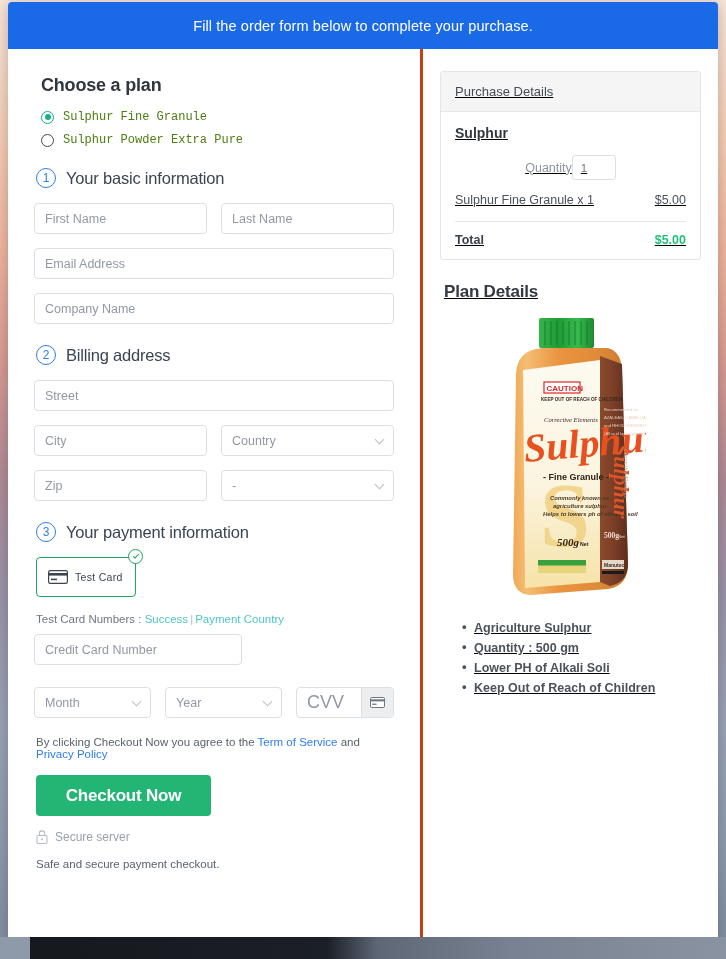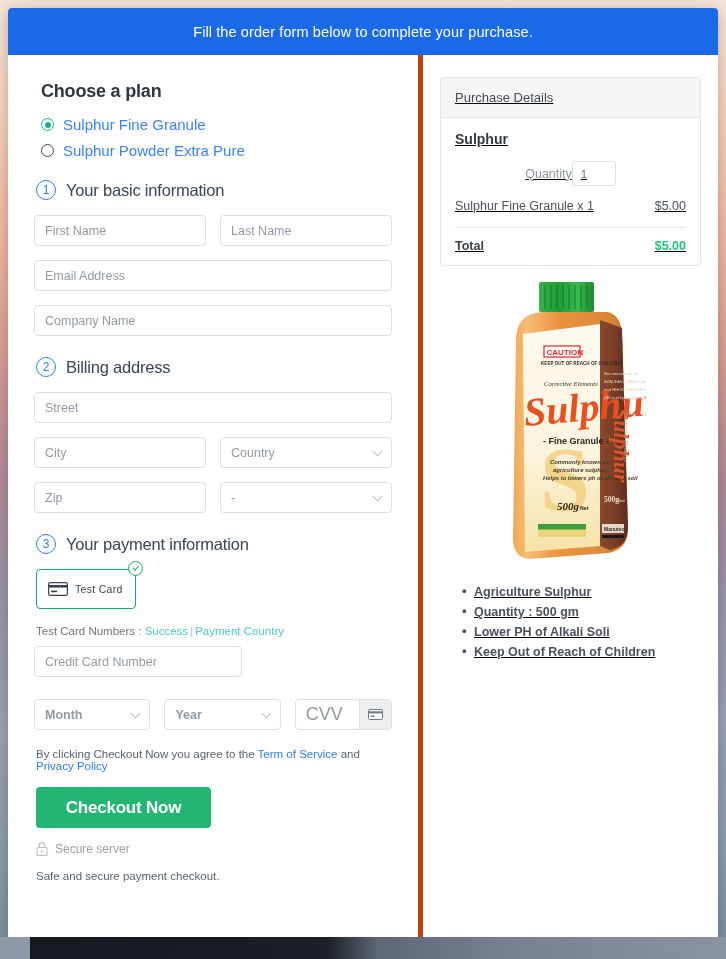--- a/index.html
+++ b/index.html
@@ -27,42 +27,42 @@
     background: linear-gradient(to right,#15181d 0%, #1b1f26 45%, #5d6775 52%, #778191 70%, #8a93a1 100%);
   }
   #desk-strip::after{
     content:""; position:absolute; left:0; bottom:0; width:30px; height:22px;
     background:#8e99a9;
   }
 
   
   #page-card {
     position: absolute;
-    left: 8px; top: 8px;
+    left: 8px; top: 2px;
     width: 710px; height: 938px;
     background: #ffffff;
     border-radius: 4px;
     box-shadow: 0 2px 14px rgba(20,30,50,0.26);
     overflow: hidden;
   }
 
   #banner {
     height: 47px;
     background: #1a6ae8;
     color: #ffffff;
     display: flex; align-items: center; justify-content: center;
     font-size: 14.5px;
     letter-spacing: .1px;
   }
 
   #body-cols { display: flex; height: 891px; }
   #left-col {
     width: 415px;
     padding: 26px 26px 0 26px;
-    border-right: 5px solid #c2410c;
+    border-right: 3px solid #c2410c;
   }
   #right-col {
     width: 295px;
     padding: 22px 17px 0 17px;
     text-decoration: underline;
   }
 
   
   .h-choose {
     font-size: 18px; font-weight: bold; color: #2f3640;
@@ -85,38 +85,38 @@
   .radio-row { display: flex; align-items: center; gap: 9px; margin: 0 0 9px 7px; }
   .radio {
     width: 13px; height: 13px; min-width: 13px;
     border: 1.6px solid #3f4750; border-radius: 50%;
     display: flex; align-items: center; justify-content: center;
   }
   .radio.on { border-color: #15b08a; }
   .radio.on::after {
     content: ""; width: 6px; height: 6px; border-radius: 50%; background: #15b08a;
   }
-  .radio-label { font-size: 15px; color: #3b82f6; }
+  .radio-label { font-size: 12px; color: #4d7c0f; font-family: Liberation Mono, monospace; }
 
   
   .row { display: flex; gap: 14px; margin-bottom: 14px; }
   .field {
     height: 31px;
     border: 1px solid #dcdfe3;
     border-radius: 4px;
     background: #fff;
     display: flex; align-items: center;
     padding: 8px 10px;
     font-size: 12.5px;
     color: #9299a4;
     position: relative;
   }
   .field.full { width: 363px; }
   .field.half { width: 174.5px; }
-  .field.w3   { width: 130px; font-weight: bold; }
+  .field.w3   { width: 130px; }
   .field.cc   { width: 208px; }
   .field.sel { cursor: pointer; }
   .chev {
     position: absolute; right: 10px; top: 50%;
     width: 7px; height: 7px; margin-top: -5px;
     border-right: 1.4px solid #b9c0ca;
     border-bottom: 1.4px solid #b9c0ca;
     transform: rotate(45deg);
   }
   .cvv-wrap {
@@ -391,20 +391,21 @@
 
           <div class="hr"></div>
 
           <div class="total-row">
             <span>Total</span>
             <span class="total-amt">$5.00</span>
           </div>
         </div>
       </div>
 
+      <div class="plan-details-h">Plan Details</div>
 
       <div class="plan-img-wrap">
         <svg width="150" height="290" viewBox="0 0 150 290">
           <defs>
             <linearGradient id="bodyg" x1="0" y1="0" x2="1" y2="0">
               <stop offset="0%" stop-color="#f0a855"></stop>
               <stop offset="12%" stop-color="#f5bd74"></stop>
               <stop offset="40%" stop-color="#ea9440"></stop>
               <stop offset="72%" stop-color="#e08b39"></stop>
               <stop offset="100%" stop-color="#c97a30"></stop>

